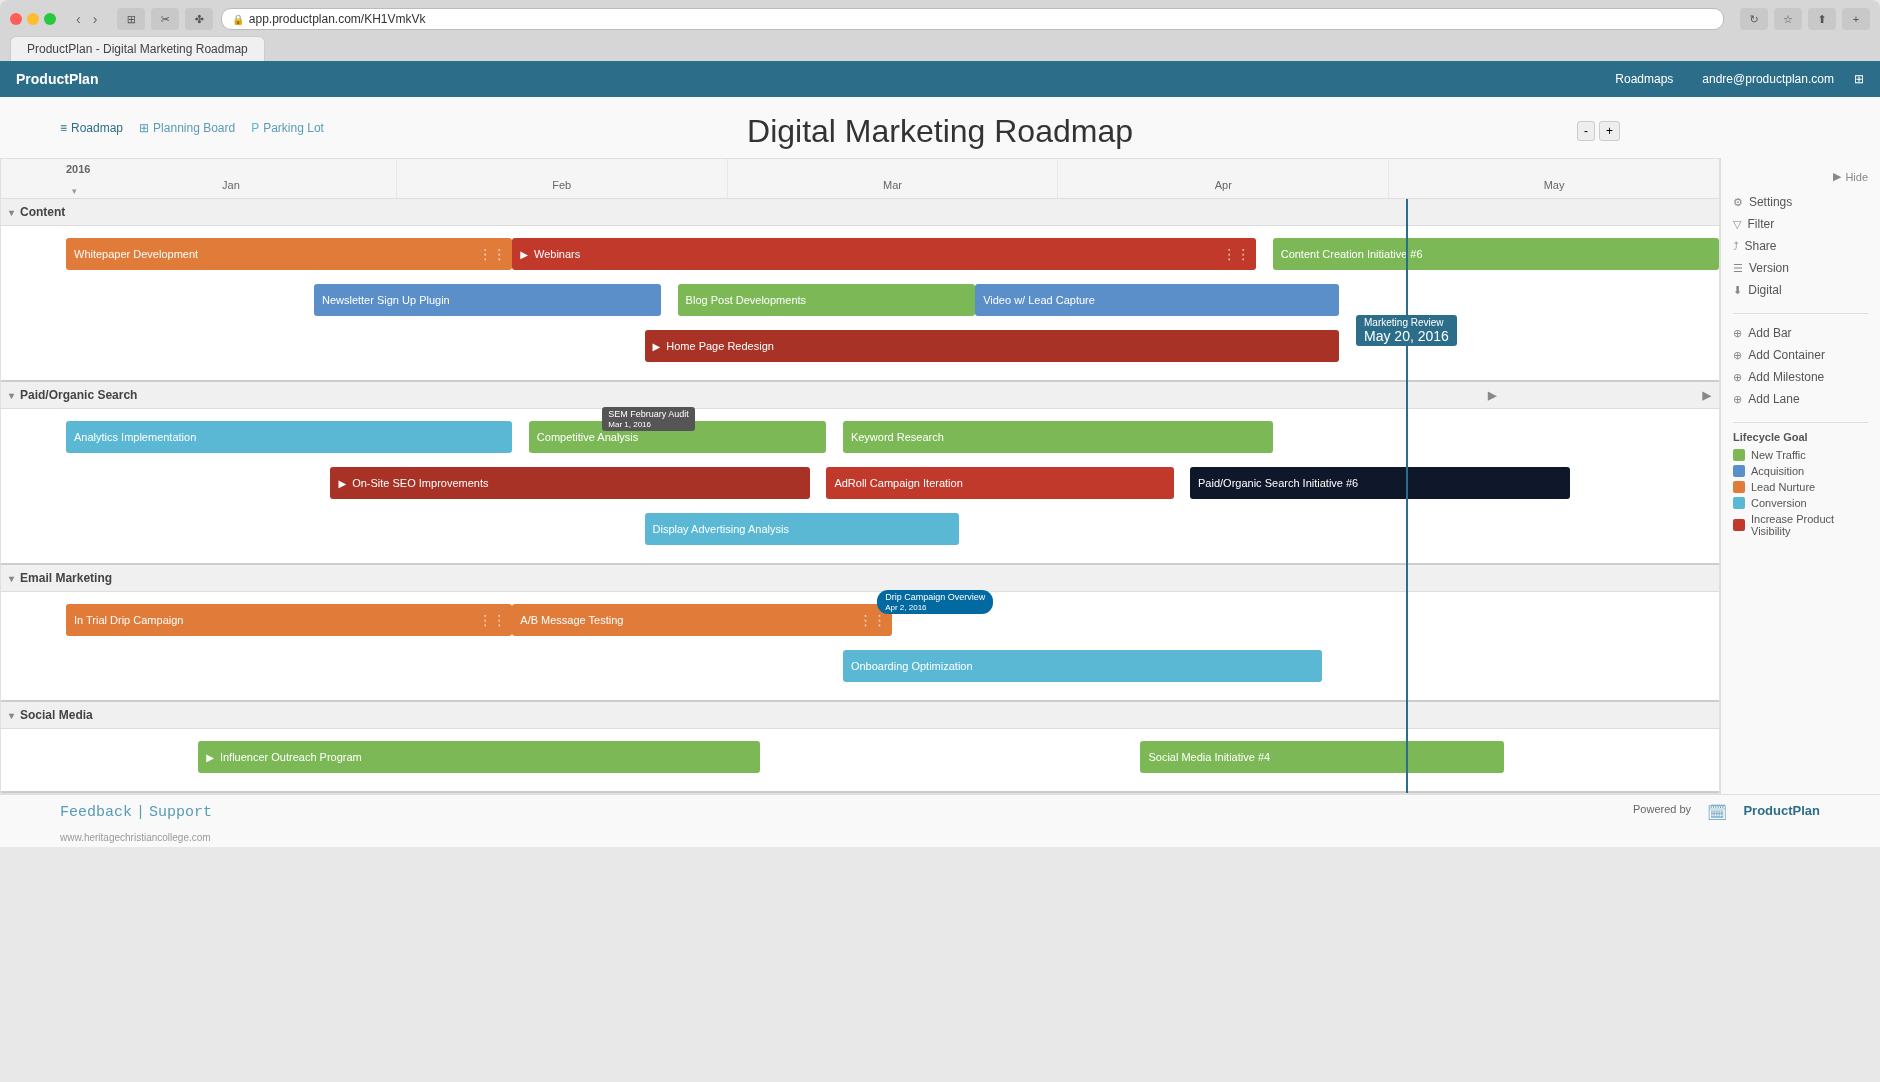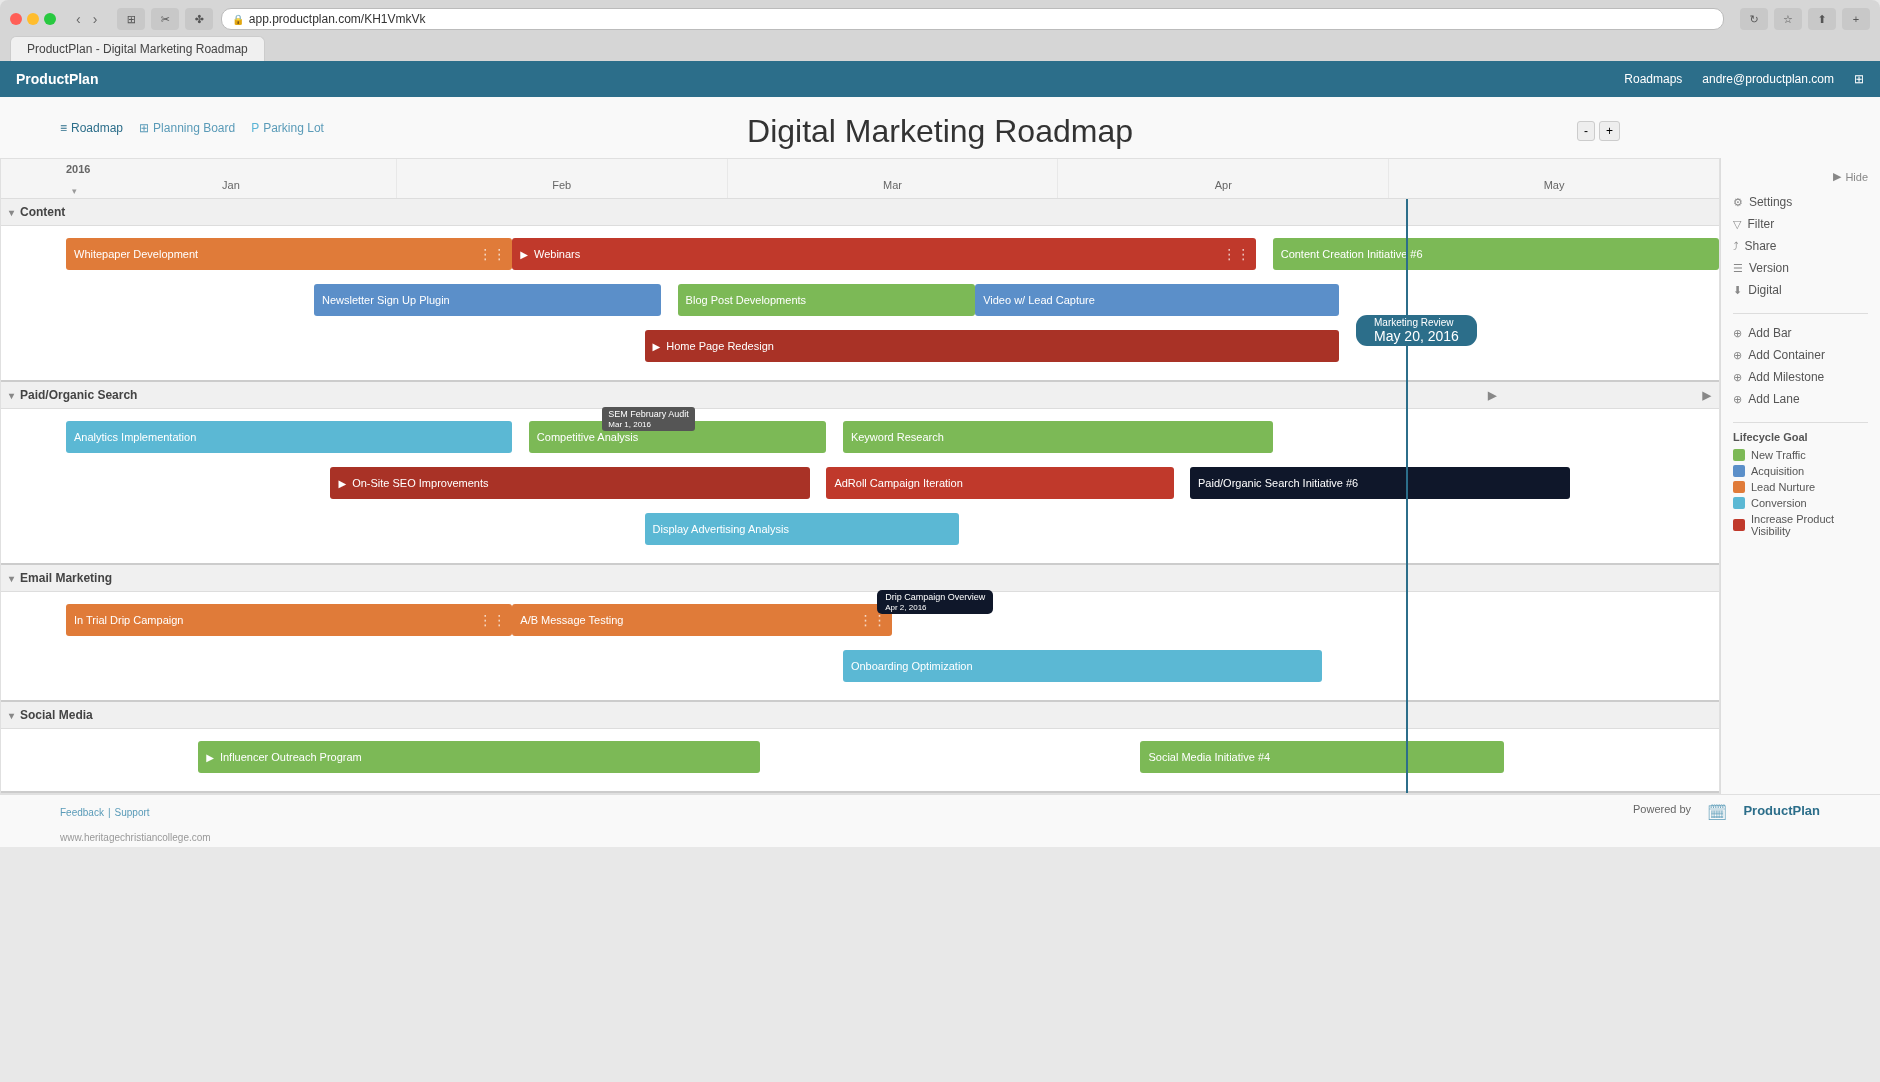--- a/index.html
+++ b/index.html
@@ -47,21 +47,21 @@
 
     
     .timeline-header { display: flex; background: #f5f5f5; border-bottom: 1px solid #ddd; height: 40px; position: relative; padding-left: 65px; }
     .year-label { position: absolute; left: 65px; top: 4px; font-size: 11px; color: #666; font-weight: 600; text-align: center; }
     .month-labels { display: flex; flex: 1; }
     .month-label { flex: 1; text-align: center; font-size: 11px; color: #666; padding-top: 20px; border-left: 1px solid #e8e8e8; position: relative; }
     .month-label:first-child { border-left: none; }
 
     
     .today-line { position: absolute; top: 0; bottom: 0; width: 2px; background: #2c6e8a; z-index: 10; left: calc(65px + 78%); }
-    .today-marker { position: absolute; top: 156px; left: calc(65px + 78% - 50px); background: #2c6e8a; color: white; padding: 2px 18px; border-radius: 11px; font-size: 10px; z-index: 11; white-space: nowrap; }
+    .today-marker { position: absolute; top: 156px; left: calc(65px + 78% - 50px); background: #2c6e8a; color: white; padding: 2px 8px; border-radius: 3px; font-size: 10px; z-index: 11; white-space: nowrap; }
     .today-marker-sub { font-size: 14px; display: block; text-align: right; }
 
     
     .lane { border-bottom: 2px solid #ccc; }
     .lane-header { display: flex; align-items: center; gap: 6px; padding: 6px 8px; background: #f0f0f0; border-bottom: 1px solid #ddd; font-size: 12px; font-weight: 600; color: #444; cursor: pointer; }
     .lane-chevron { font-size: 10px; color: #888; }
     .lane-body { padding: 8px 0 8px 65px; min-height: 60px; position: relative; background: white; }
     .lane-row { position: relative; height: 42px; margin-bottom: 4px; }
 
     
@@ -81,21 +81,21 @@
     .sidebar-section { margin-bottom: 12px; }
     .sidebar-item { display: flex; align-items: center; gap: 6px; padding: 4px 0; font-size: 12px; color: #555; cursor: pointer; }
     .sidebar-icon { font-size: 11px; color: #888; }
     .sidebar-divider { border: none; border-top: 1px solid #ddd; margin: 8px 0; }
     .lifecycle-title { font-size: 11px; font-weight: 600; color: #555; margin-bottom: 6px; }
     .lifecycle-item { display: flex; align-items: center; gap: 6px; font-size: 11px; color: #555; margin-bottom: 4px; }
     .lifecycle-color { width: 12px; height: 12px; border-radius: 2px; flex-shrink: 0; }
 
     
     .app-footer { border-top: 1px solid #e0e0e0; padding: 8px 60px; display: flex; justify-content: space-between; align-items: center; background: #f9f9f9; }
-    .footer-links { display: flex; gap: 4px; font-size: 10px; color: #5a9bb8; }
+    .footer-links { display: flex; gap: 4px; font-size: 15px; color: #5a9bb8; font-family: Liberation Mono, monospace; }
     .footer-powered { font-size: 11px; color: #666; display: flex; align-items: flex-start; gap: 16px; }
     .footer-brand { font-weight: 700; color: #2c6e8a; font-size: 13px; }
     .footer-bottom { text-align: left; font-size: 10px; color: #999; padding: 2px 60px 4px; background: #f9f9f9; }
 
     .roadmap-wrapper { position: relative; overflow: hidden; }
   </style>
 </head>
 <body>
 
 <div class="browser-chrome">
@@ -131,21 +131,21 @@
     </div>
   </div>
 </div>
 
 <div class="app-container">
 
   <div class="app-header">
     <span class="app-logo">ProductPlan</span>
     <div class="app-header-right">
       <span style="cursor:pointer;">Roadmaps</span>
-      <span style="cursor:pointer;">andre@productplan.com</span>
+      <span style="cursor:pointer;margin-left:9px;">andre@productplan.com</span>
       <span style="cursor:pointer;">⊞</span>
     </div>
   </div>
 
   <div class="page-header">
     <div class="page-nav">
       <a class="nav-link nav-link-active" href="#">
         <span>≡</span>
         <span>Roadmap</span>
       </a>
@@ -292,21 +292,21 @@
         </div>
 
         <div class="lane">
           <div class="lane-header">
             <span class="lane-chevron">▾</span>
             <span>Email Marketing</span>
           </div>
           <div class="lane-body" style="position:relative;">
 
             <div style="position:absolute;top:-2px;left:calc(51%);z-index:20;">
-              <div style="background:#0f172a;color:white;padding:2px 8px;border-radius:5px;font-size:9px;white-space:nowrap;">
+              <div style="background:#0369a1;color:white;padding:2px 8px;border-radius:11px;font-size:9px;white-space:nowrap;">
                 Drip Campaign Overview<br><span style="font-size:8px;">Apr 2, 2016</span>
               </div>
             </div>
 
             <div class="lane-row">
               <div class="bar bar-orange" style="left:0%;width:27%;">
                 <span>In Trial Drip Campaign</span>
                 <span class="bar-dots">⋮⋮</span>
               </div>
               <div class="bar bar-orange" style="left:27%;width:23%;">

